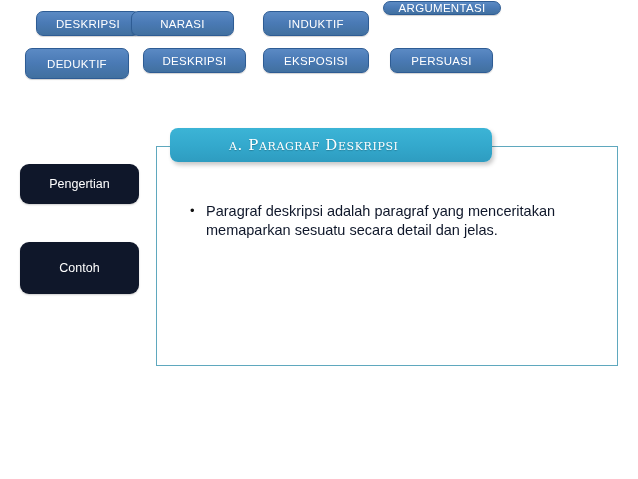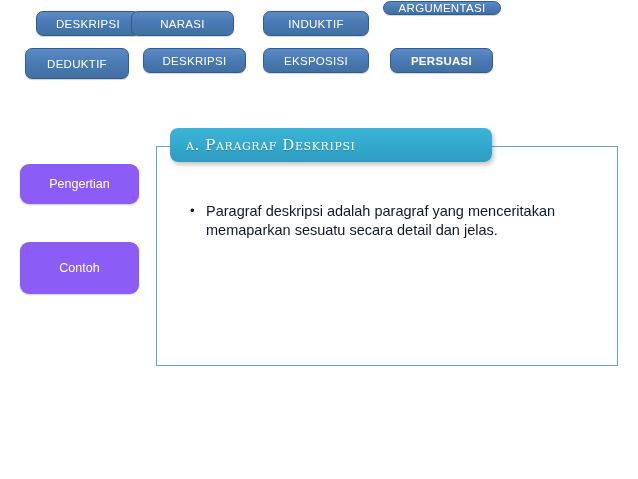--- a/index.html
+++ b/index.html
@@ -36,28 +36,28 @@
 
   
   #btn-deskripsi    { left: 36px;  top: 11px; width: 104px; height: 25px; justify-content: center; }
   #btn-narasi       { left: 131px; top: 11px; width: 103px; height: 25px; }
   #btn-eksposisi    { left: 263px; top: 11px; width: 106px; height: 25px; }
   #btn-argumentasi  { left: 383px; top: 1px; width: 118px; height: 14px; }
   
   #btn-deduktif     { left: 25px;  top: 48px; width: 104px; height: 31px; }
   #btn-induktif     { left: 143px; top: 48px; width: 103px; height: 25px; }
   #btn-campuran     { left: 263px; top: 48px; width: 106px; height: 25px; }
-  #btn-persuasi     { left: 390px; top: 48px; width: 103px; height: 25px; font-weight: bold; }
+  #btn-persuasi     { left: 390px; top: 48px; width: 103px; height: 25px; }
 
   
   .sidebtn {
     position: absolute;
     box-sizing: border-box;
     border-radius: 9px;
-    background: #8b5cf6;
+    background: #0f172a;
     color: #ffffff;
     font-size: 12.5px;
     display: flex;
     align-items: center;
     justify-content: center;
     text-align: center;
     box-shadow: 0 1px 2px rgba(0,0,0,.20);
   }
   #side-pengertian { left: 20px; top: 164px; width: 119px; height: 40px; }
   #side-contoh     { left: 20px; top: 242px; width: 119px; height: 52px; }
@@ -80,20 +80,21 @@
     left: 170px;
     top: 128px;
     width: 322px;
     height: 34px;
     box-sizing: border-box;
     border-radius: 8px;
     background: linear-gradient(to bottom, #3CB4D6 0%, #33A8CC 55%, #2E9CC0 100%);
     box-shadow: 2px 3px 4px rgba(0,0,0,.22);
     display: flex;
     align-items: center;
+    padding-left: 43px;
   }
   #title-banner-text {
     margin-left: 16px;
     color: #ffffff;
     font-family: "DejaVu Serif", serif;
     font-variant: small-caps;
     font-size: 15px;
     letter-spacing: .6px;
     text-shadow: 0 1px 1px rgba(0,0,0,.22);
     white-space: nowrap;

